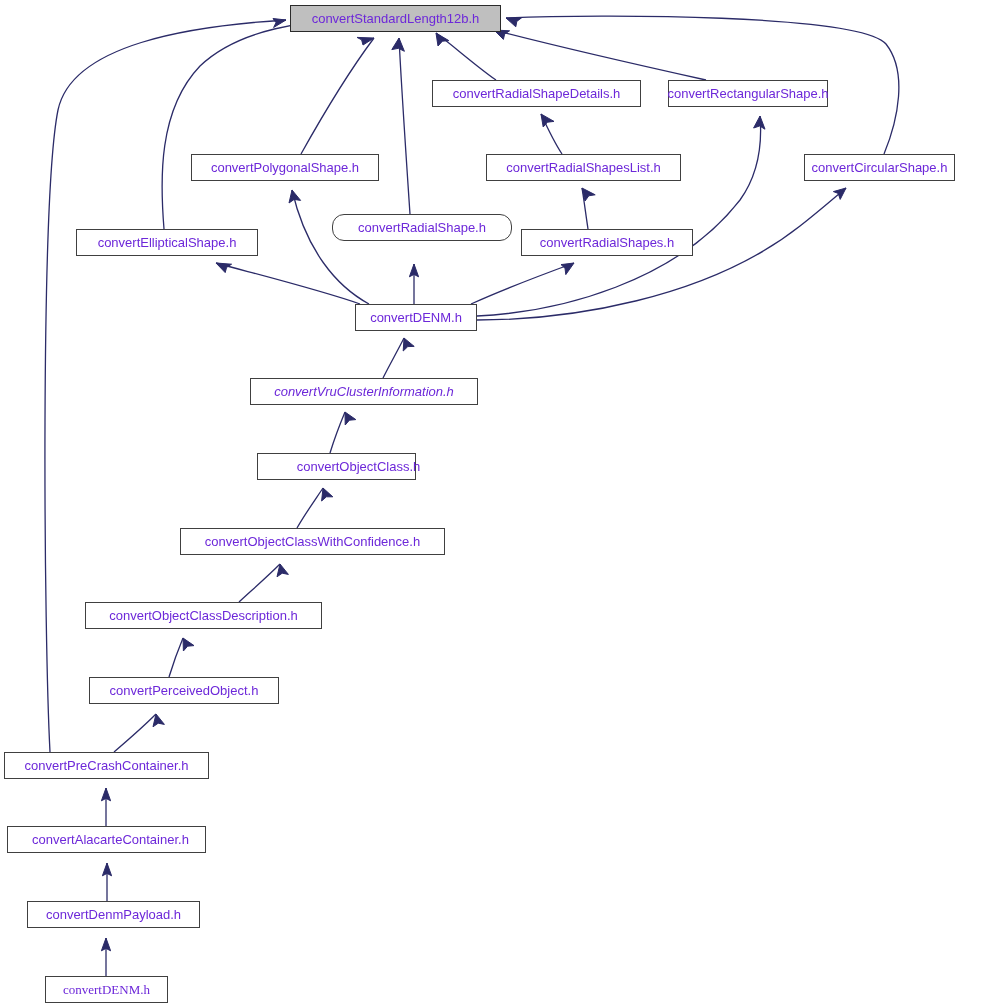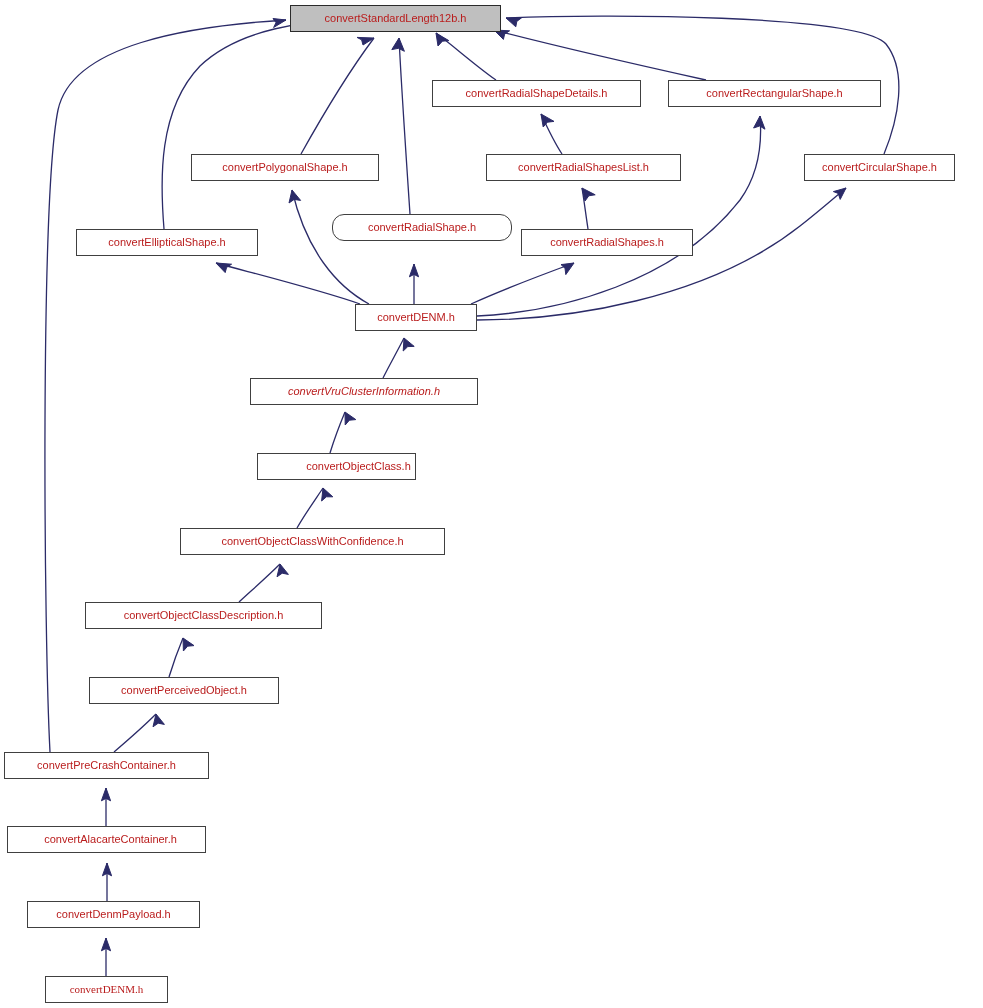--- a/index.html
+++ b/index.html
@@ -37,22 +37,22 @@
   }
   .node-box {
     position: absolute;
     box-sizing: border-box;
     border: 1.2px solid #404040;
     background: #ffffff;
     display: flex;
     align-items: center;
     justify-content: center;
     white-space: nowrap;
-    font-size: 11px;
-    color: #b91c1c;
+    font-size: 13px;
+    color: #6d28d9;
     line-height: 1;
     letter-spacing: 0px;
   }
   .node-box.root {
     background: #bfbfbf;
     border-color: #2a2a2a;
   }
   .node-label {
     display: block;
     padding: 0 7px;
@@ -162,21 +162,21 @@
         </g>
       </g>
   </svg>
   <div id="nodes-layer">
       <div class="node-box root" style="left: 290px; top: 5px; width: 211px; height: 27px;">
         <span class="node-label">convertStandardLength12b.h</span>
       </div>
       <div class="node-box" style="left: 432px; top: 80px; width: 209px; height: 27px;">
         <span class="node-label">convertRadialShapeDetails.h</span>
       </div>
-      <div class="node-box" style="left: 668px; top: 80px; width: 213px; height: 27px;">
+      <div class="node-box" style="left: 668px; top: 80px; width: 160px; height: 27px;">
         <span class="node-label">convertRectangularShape.h</span>
       </div>
       <div class="node-box" style="left: 191px; top: 154px; width: 188px; height: 27px;">
         <span class="node-label">convertPolygonalShape.h</span>
       </div>
       <div class="node-box" style="left: 486px; top: 154px; width: 195px; height: 27px;">
         <span class="node-label">convertRadialShapesList.h</span>
       </div>
       <div class="node-box" style="left: 804px; top: 154px; width: 151px; height: 27px;">
         <span class="node-label">convertCircularShape.h</span>

